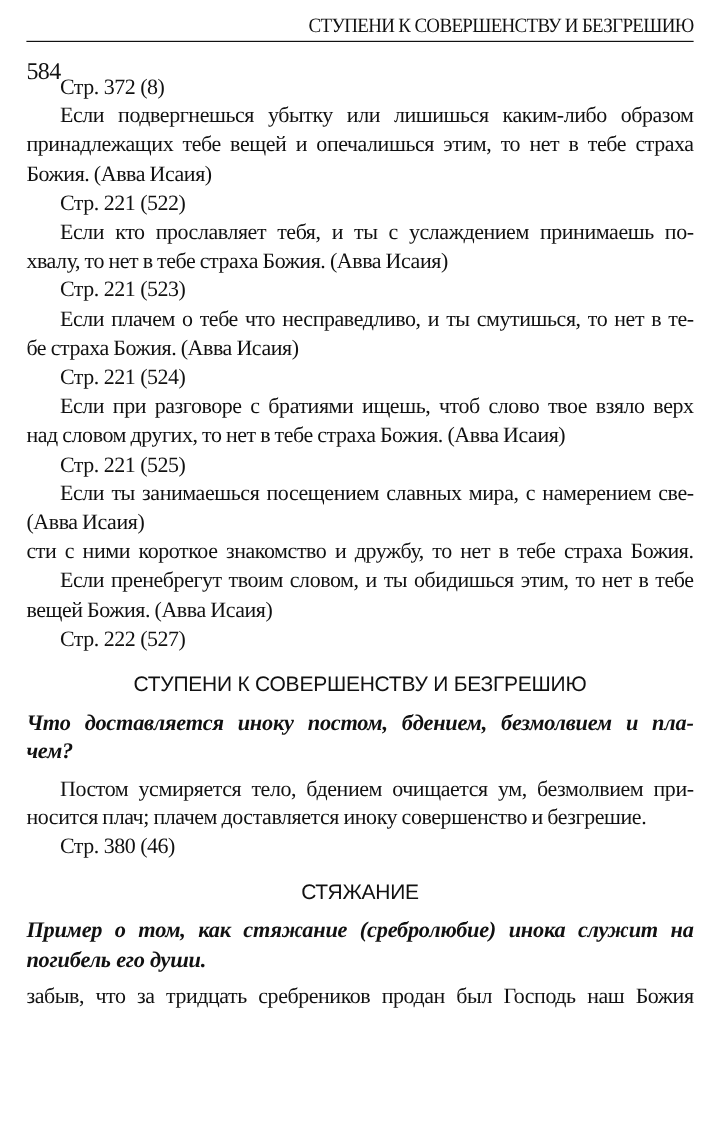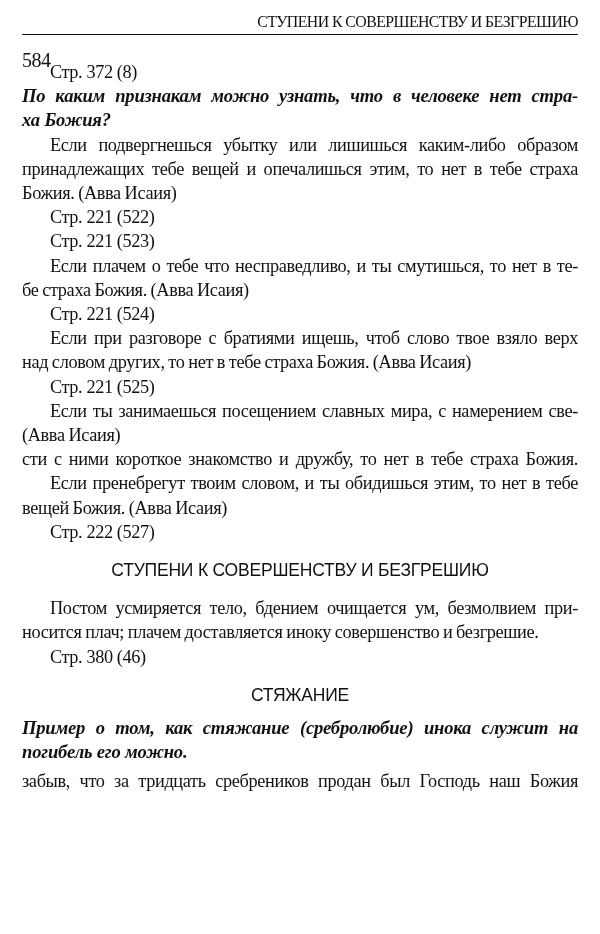--- a/index.html
+++ b/index.html
@@ -39,32 +39,32 @@
 
   <div class="running-head">
     <span class="page-number">584</span>
     <span class="running-title">СТУПЕНИ К СОВЕРШЕНСТВУ И БЕЗГРЕШИЮ</span>
   </div>
 
   <div class="body">
 
     <p class="ref">Стр. 372 (8)</p>
 
-    <div class="q">
-      <div style="text-align-last:justify">По каким признакам можно узнать, что в человеке нет стра-</div>
-      <div>ха Божия?</div>
-    </div>
 
     <div class="p">
       <div style="text-align-last:justify">Если подвергнешься убытку или лишишься каким-либо образом</div>
       <div style="text-indent:0;text-align-last:justify">принадлежащих тебе вещей и опечалишься этим, то нет в тебе страха</div>
       <div style="text-indent:0">Божия. (Авва Исаия)</div>
     </div>
     <p class="ref">Стр. 221 (522)</p>
 
+    <div class="p">
+      <div style="text-align-last:justify">Если кто прославляет тебя, и ты с услаждением принимаешь по-</div>
+      <div style="text-indent:0">хвалу, то нет в тебе страха Божия. (Авва Исаия)</div>
+    </div>
     <p class="ref">Стр. 221 (523)</p>
 
     <div class="p">
       <div style="text-align-last:justify">Если плачем о тебе что несправедливо, и ты смутишься, то нет в те-</div>
       <div style="text-indent:0">бе страха Божия. (Авва Исаия)</div>
     </div>
     <p class="ref">Стр. 221 (524)</p>
 
     <div class="p">
       <div style="text-align-last:justify">Если при разговоре с братиями ищешь, чтоб слово твое взяло верх</div>
@@ -81,35 +81,39 @@
     <div class="p">
       <div style="text-align-last:justify">Если пренебрегут твоим словом, и ты обидишься этим, то нет в тебе</div>
       <div style="text-indent:0">вещей Божия. (Авва Исаия)</div>
     </div>
     <p class="ref">Стр. 222 (527)</p>
 
     <div class="gap-m"></div>
     <p class="section">СТУПЕНИ К СОВЕРШЕНСТВУ И БЕЗГРЕШИЮ</p>
     <div class="gap-s"></div>
 
+    <div class="q">
+      <div style="text-align-last:justify">Что доставляется иноку постом, бдением, безмолвием и пла-</div>
+      <div>чем?</div>
+    </div>
     <div style="height:5px"></div>
 
     <div class="p">
       <div style="text-align-last:justify">Постом усмиряется тело, бдением очищается ум, безмолвием при-</div>
       <div style="text-indent:0">носится плач; плачем доставляется иноку совершенство и безгрешие.</div>
     </div>
     <p class="ref">Стр. 380 (46)</p>
 
     <div class="gap-m"></div>
     <p class="section">СТЯЖАНИЕ</p>
     <div class="gap-s"></div>
 
     <div class="q">
       <div style="text-align-last:justify">Пример о том, как стяжание (сребролюбие) инока служит на</div>
-      <div>погибель его можно.</div>
+      <div>погибель его души.</div>
     </div>
     <div style="height:5px"></div>
 
     <div class="p">
       <div style="text-indent:0;text-align-last:justify">забыв, что за тридцать сребреников продан был Господь наш Божия</div>
     </div>
 
   </div>
 </div>
 

